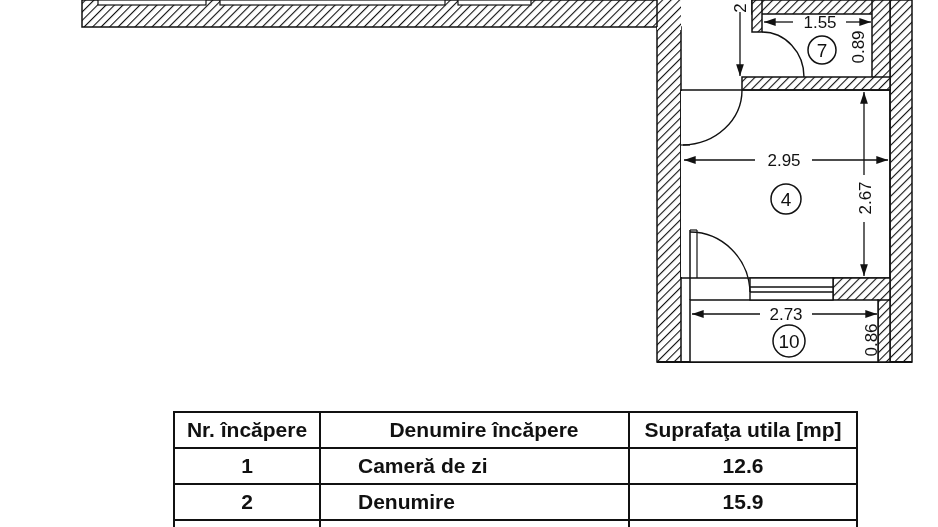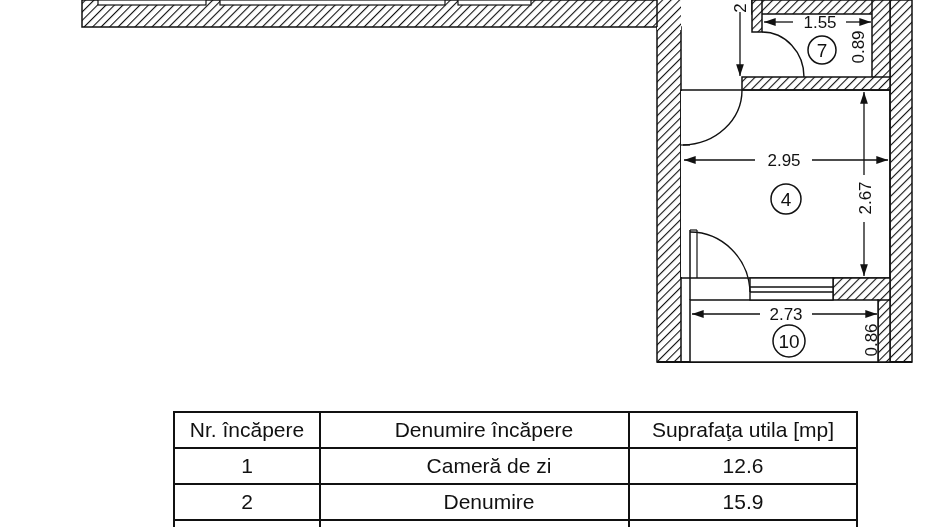--- a/index.html
+++ b/index.html
@@ -1,24 +1,24 @@
 <!DOCTYPE html>
 <html><head>
 <meta charset="utf-8">
 <style>
   html, body { margin:0; padding:0; background:#ffffff; }
   body { width:938px; height:527px; position:relative; overflow:hidden; font-family:"Liberation Sans", sans-serif; }
   #plan { position:absolute; left:0; top:0; }
   .dim { font-family:"Liberation Sans", sans-serif; font-size:17px; fill:#111; }
   .rnum { font-family:"Liberation Sans", sans-serif; font-size:19px; fill:#111; }
   #room-table { position:absolute; left:173px; top:411px; border-collapse:collapse; font-family:"Liberation Sans", sans-serif; font-size:21px; color:#111; }
-  #room-table th, #room-table td { border:2px solid #111; padding:0 8px; height:34px; font-weight:normal;margin-left:8px; }
+  #room-table th, #room-table td { border:2px solid #111; padding:0 8px; height:34px; font-weight:bold;margin-left:8px; }
   #room-table th { text-align:center; }
   #room-table td.c { text-align:center; }
-  #room-table td.l { text-align:center;padding-left:37px; }
+  #room-table td.l { text-align:left;padding-left:37px; }
 </style>
 </head>
 <body>
 
 <svg id="plan" width="938" height="410" viewBox="0 0 938 410" xmlns="http://www.w3.org/2000/svg">
   <defs>
     <pattern id="hatch" patternUnits="userSpaceOnUse" width="6" height="6" patternTransform="rotate(45)">
       <rect width="6" height="6" fill="#fff"></rect>
       <line x1="0" y1="0" x2="0" y2="6" stroke="#111" stroke-width="2.2"></line>
     </pattern>

